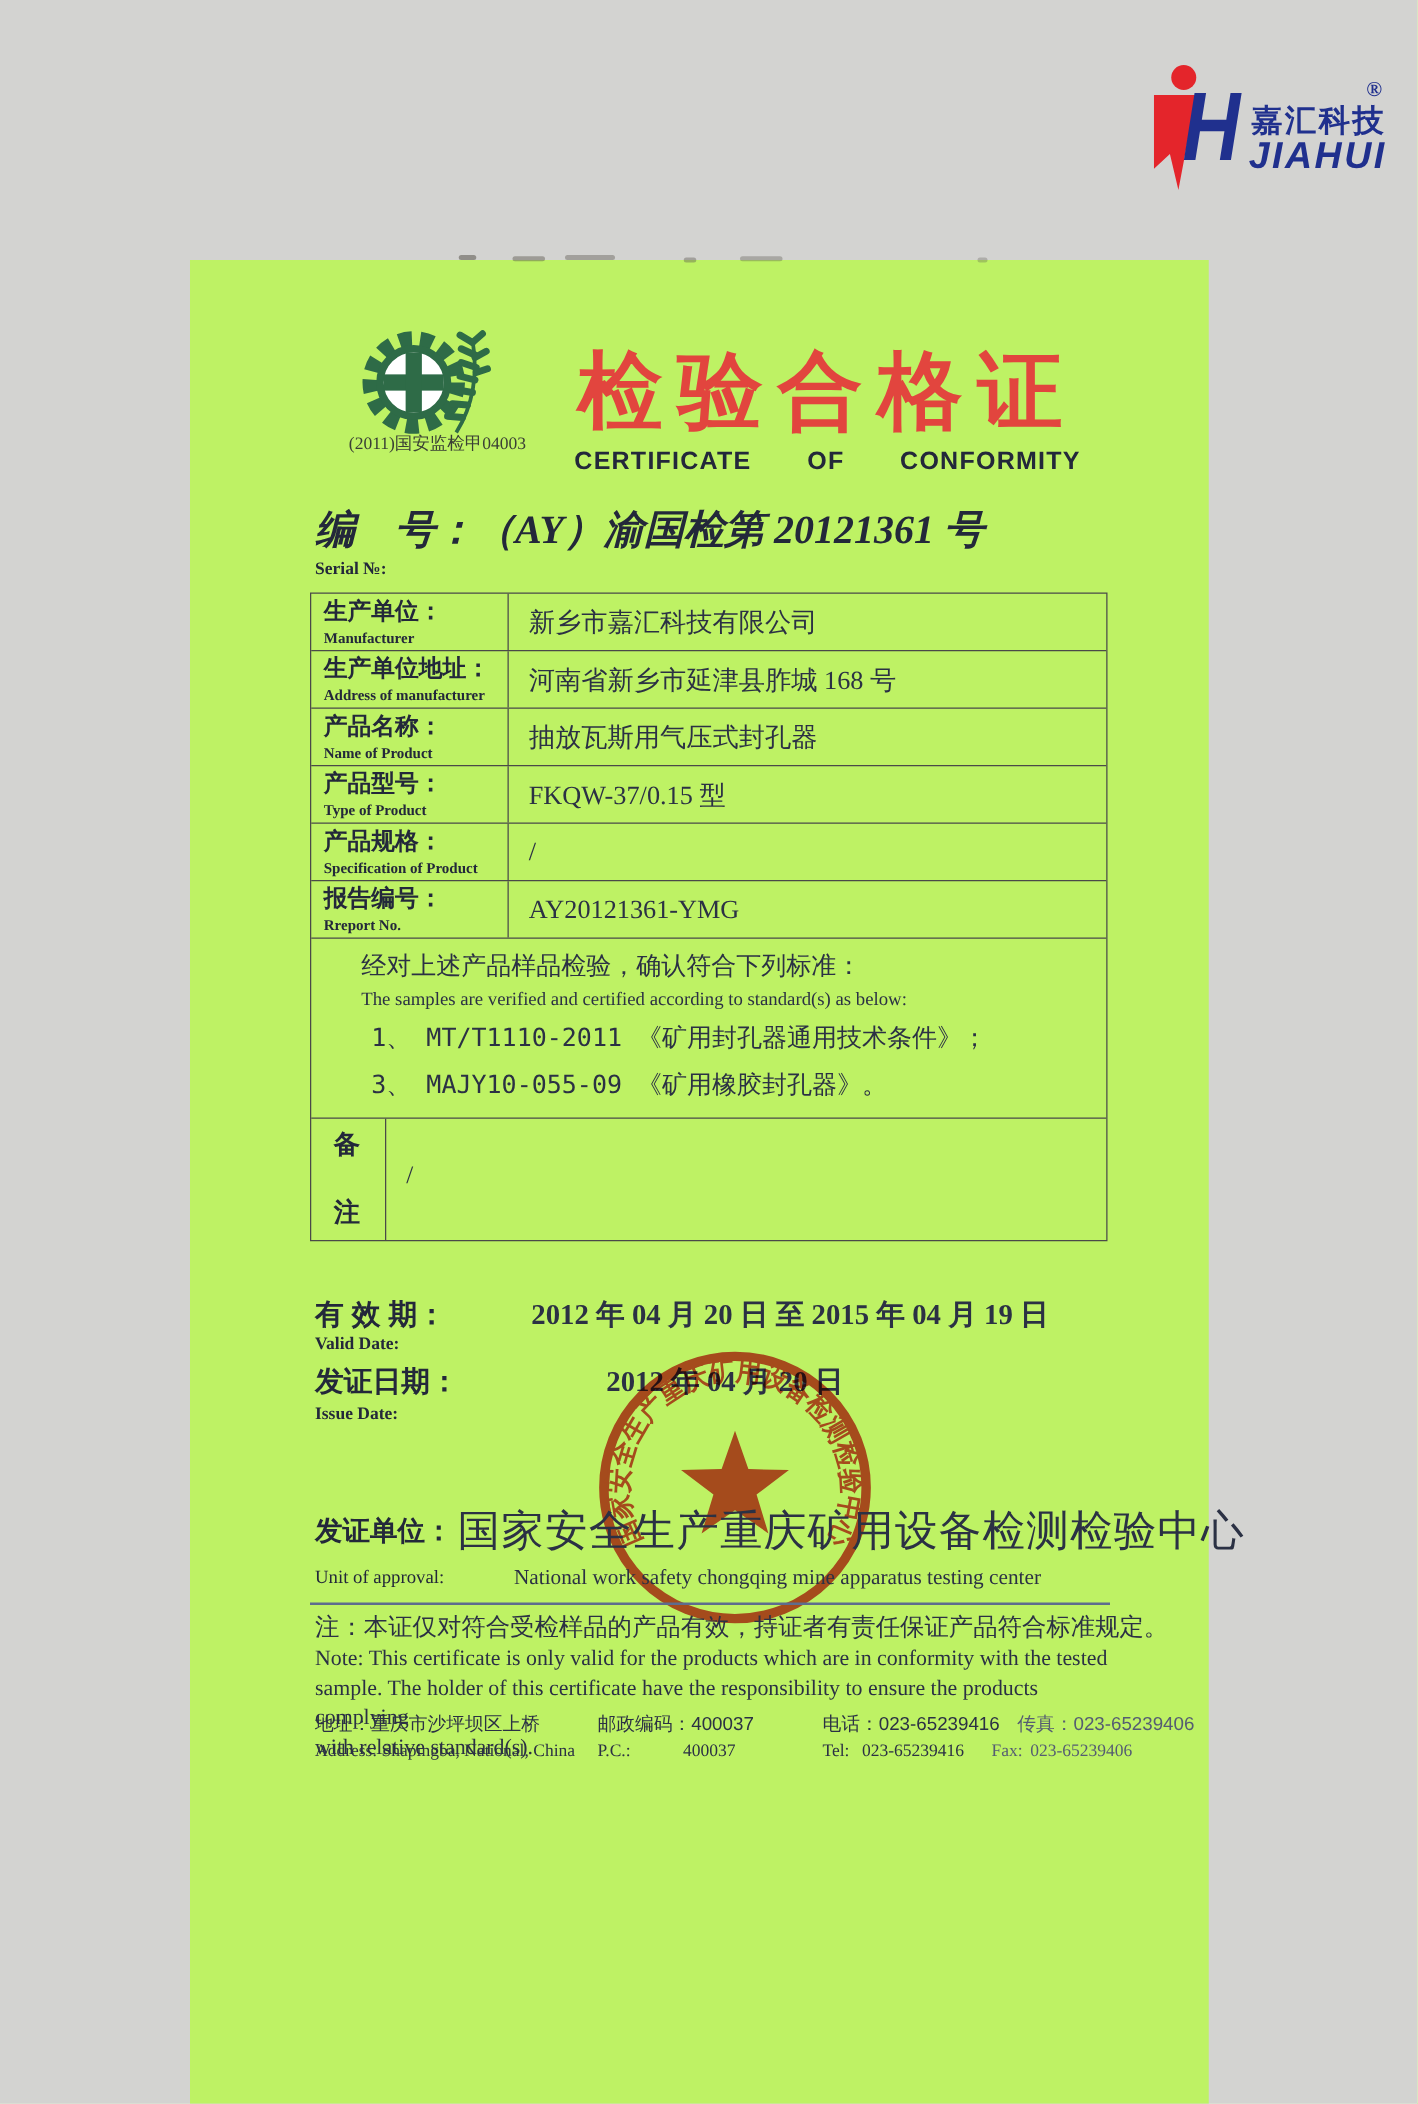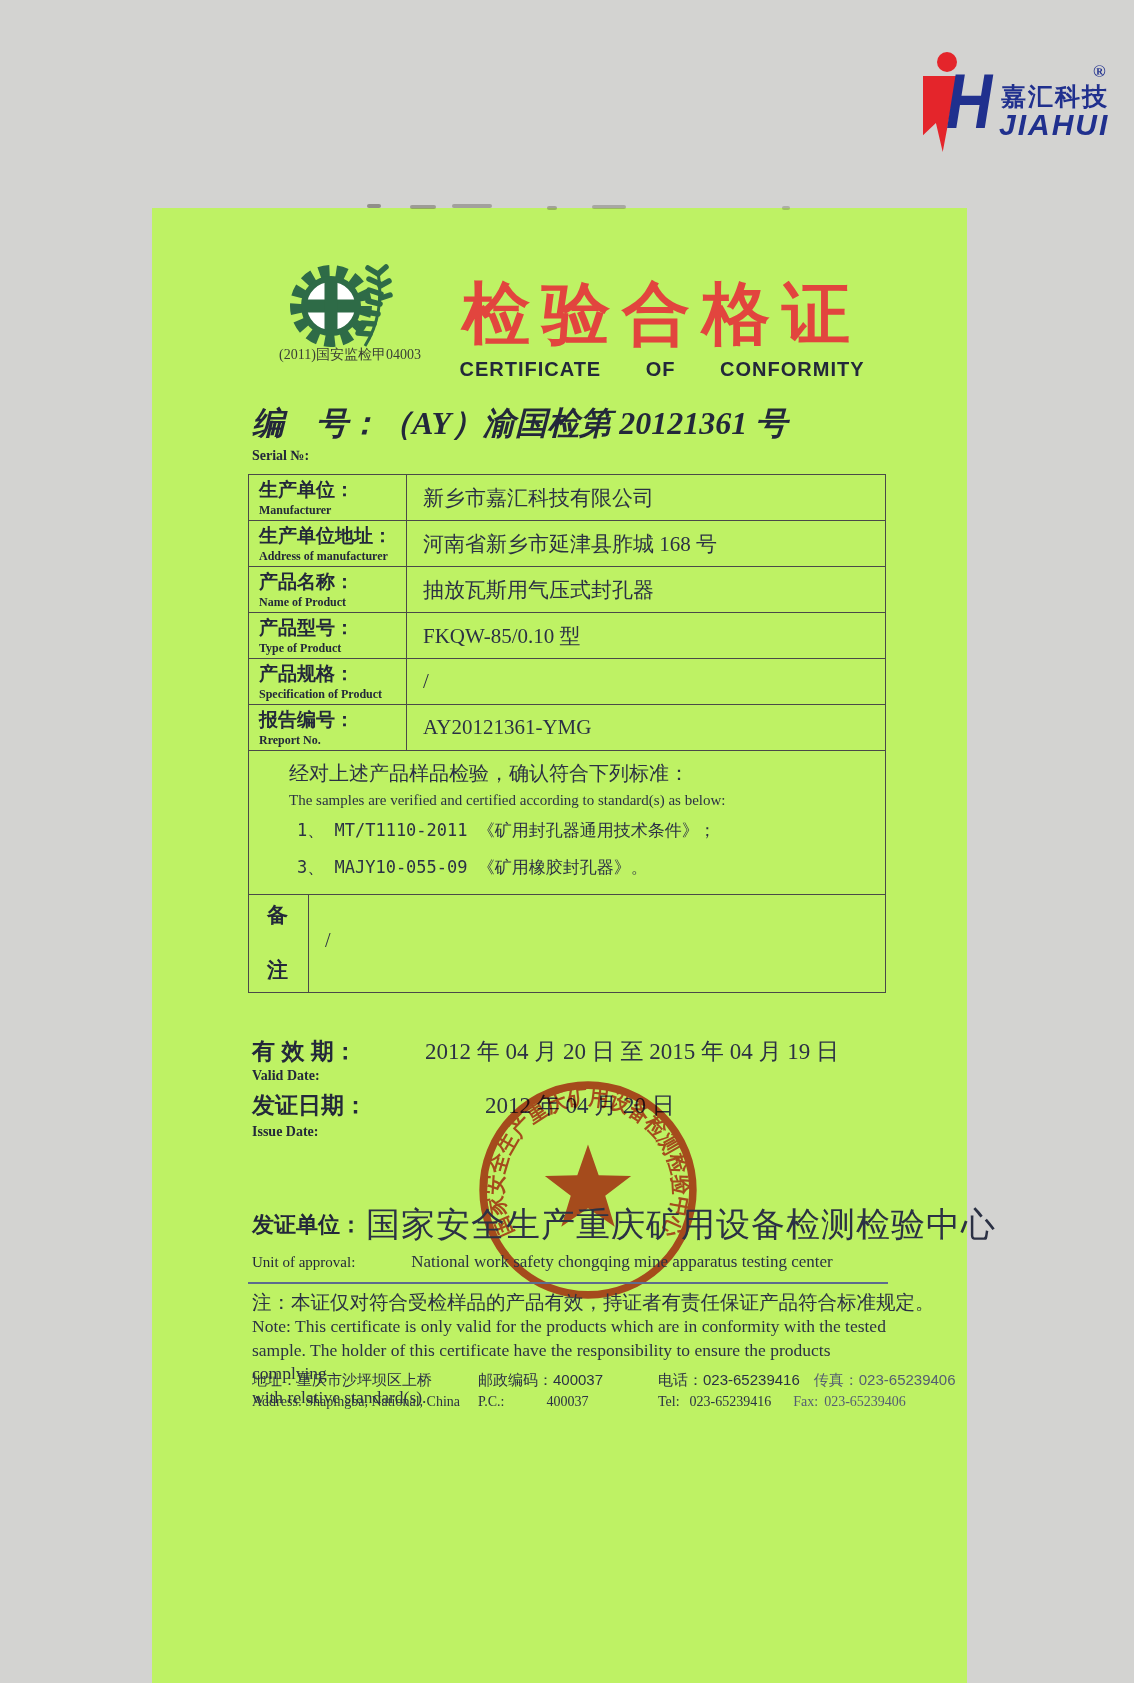--- a/index.html
+++ b/index.html
@@ -48,33 +48,33 @@
   .trow:last-child{border-bottom:none;}
   .tcell-label{width:158px;border-right:1px solid #4a4a48;padding:3px 8px 2px 10px;box-sizing:border-box;}
   .tcell-value{flex:1;display:flex;align-items:center;padding:2px 10px 2px 16px;font-size:21px;color:#2b3144;}
   .lab-cn{font-family:"Liberation Sans",sans-serif;font-weight:bold;font-size:19px;color:#23283a;line-height:24px;white-space:nowrap;}
   .lab-en{font-weight:bold;font-size:12px;color:#23283a;line-height:16px;white-space:nowrap;}
   .datarow{min-height:45px;}
   
   .standards{padding:7px 10px 8px 14px;}
   .std-intro-cn{font-family:"Liberation Sans",sans-serif;font-size:20px;color:#2b3144;padding-left:26px;line-height:30px;white-space:nowrap;}
   .std-intro-en{font-size:15px;color:#2b3144;padding-left:26px;line-height:24px;white-space:nowrap;}
-  .std-item{font-family:"DejaVu Sans Mono",monospace;font-size:17px;color:#2b3144;padding-left:34px;line-height:37px;white-space:nowrap;}
+  .std-item{font-family:"DejaVu Sans Mono",monospace;font-size:20px;color:#2b3144;padding-left:34px;line-height:37px;white-space:nowrap;}
   
   .remarksrow{height:97px;}
   .rem-label{display:flex;flex-direction:column;justify-content:space-between;align-items:flex-start;
     padding:6px 8px 8px 18px;width:60px;border-right:1px solid #4a4a48;box-sizing:border-box;
     font-family:"Liberation Sans",sans-serif;font-weight:bold;font-size:21px;color:#23283a;}
   .rem-value{flex:1;padding:34px 10px 2px 16px;font-size:20px;color:#2b3144;}
   
   .dates{position:absolute;left:100px;top:828px;width:660px;}
   .dline{position:relative;height:0;}
   .d-cnlabel{position:absolute;left:0;font-family:"Liberation Sans",sans-serif;font-weight:bold;font-size:23px;color:#23283a;white-space:nowrap;}
   .d-enlabel{position:absolute;left:0;font-weight:bold;font-size:14px;color:#23283a;white-space:nowrap;}
-  .d-value{position:absolute;font-weight:normal;font-size:23px;color:#2b3144;white-space:nowrap;}
+  .d-value{position:absolute;font-weight:bold;font-size:23px;color:#2b3144;white-space:nowrap;}
   
   .stamp{position:absolute;left:320px;top:866px;width:232px;height:232px;opacity:.87;mix-blend-mode:multiply;}
   
   .approval{position:absolute;left:100px;top:994px;width:640px;}
   .app-line{display:flex;align-items:center;white-space:nowrap;}
   .app-label{font-family:"Liberation Sans",sans-serif;font-weight:bold;font-size:22px;color:#23283a;}
   .app-value{font-family:"Liberation Sans",sans-serif;font-size:34px;color:#2b3144;letter-spacing:1px;margin-left:4px;}
   .app-en{position:relative;margin-top:4px;height:24px;}
   .app-en-label{position:absolute;left:0;top:2px;font-size:15px;color:#23283a;white-space:nowrap;}
   .app-en-value{position:absolute;left:150px;top:0;width:440px;text-align:center;font-size:17px;color:#2b3144;white-space:nowrap;}
@@ -163,21 +163,21 @@
         <div class="lab-cn">产品名称：</div>
         <div class="lab-en">Name of Product</div>
       </div>
       <div class="tcell-value">抽放瓦斯用气压式封孔器</div>
     </div>
     <div class="trow datarow">
       <div class="tcell-label">
         <div class="lab-cn">产品型号：</div>
         <div class="lab-en">Type of Product</div>
       </div>
-      <div class="tcell-value">FKQW-85/0.10 型</div>
+      <div class="tcell-value">FKQW-37/0.15 型</div>
     </div>
     <div class="trow datarow">
       <div class="tcell-label">
         <div class="lab-cn">产品规格：</div>
         <div class="lab-en">Specification of Product</div>
       </div>
       <div class="tcell-value">/</div>
     </div>
     <div class="trow datarow">
       <div class="tcell-label">

